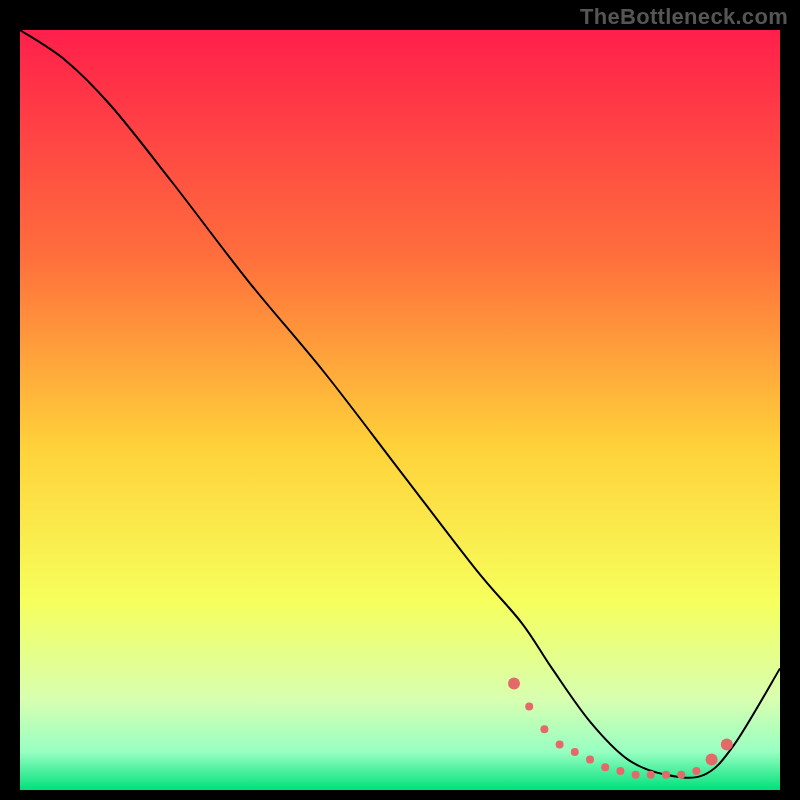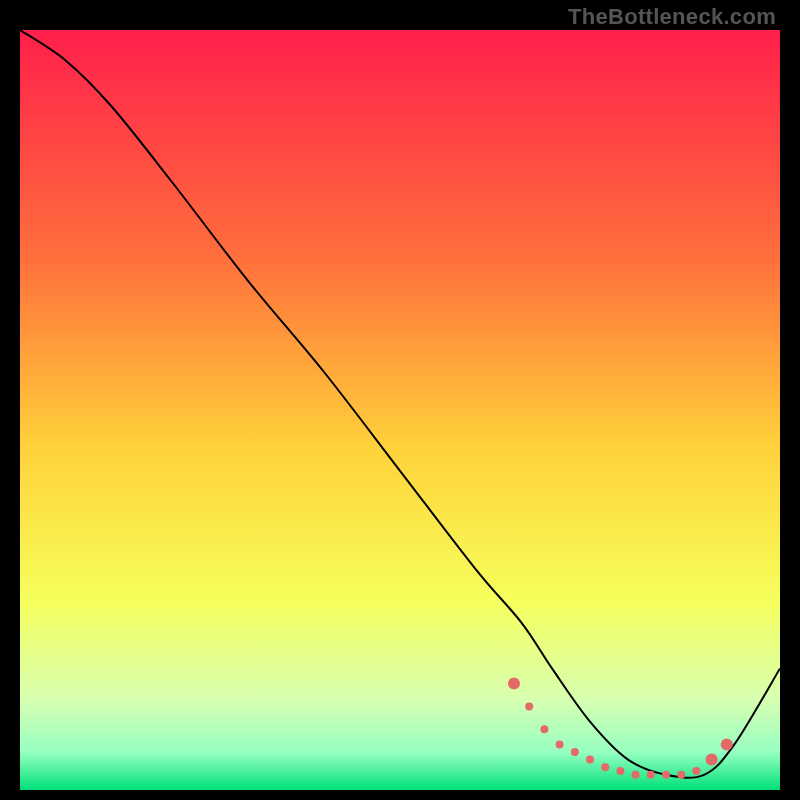--- a/index.html
+++ b/index.html
@@ -13,21 +13,21 @@
   }
   .stage {
     position: relative;
     width: 800px;
     height: 800px;
     background: #000;
   }
   .watermark {
     position: absolute;
     top: 4px;
-    right: 24px;
+    right: 12px;
     color: #555;
     font-size: 22px;
     font-weight: 600;
     letter-spacing: 0.3px;
     user-select: none;
   }
   .plot {
     position: absolute;
     left: 20px;
     top: 30px;

